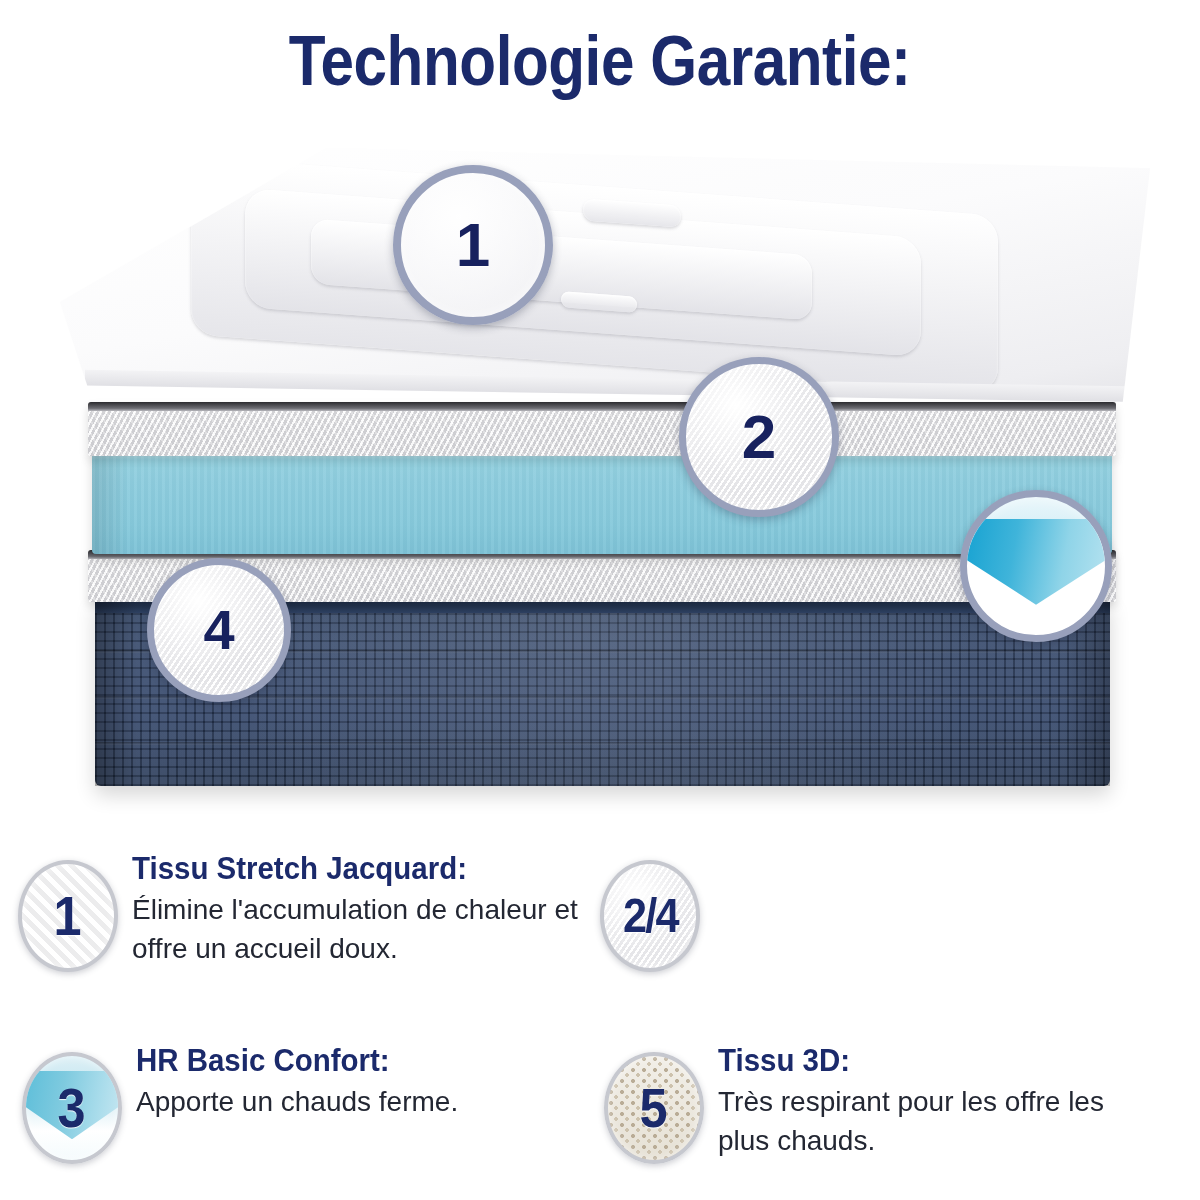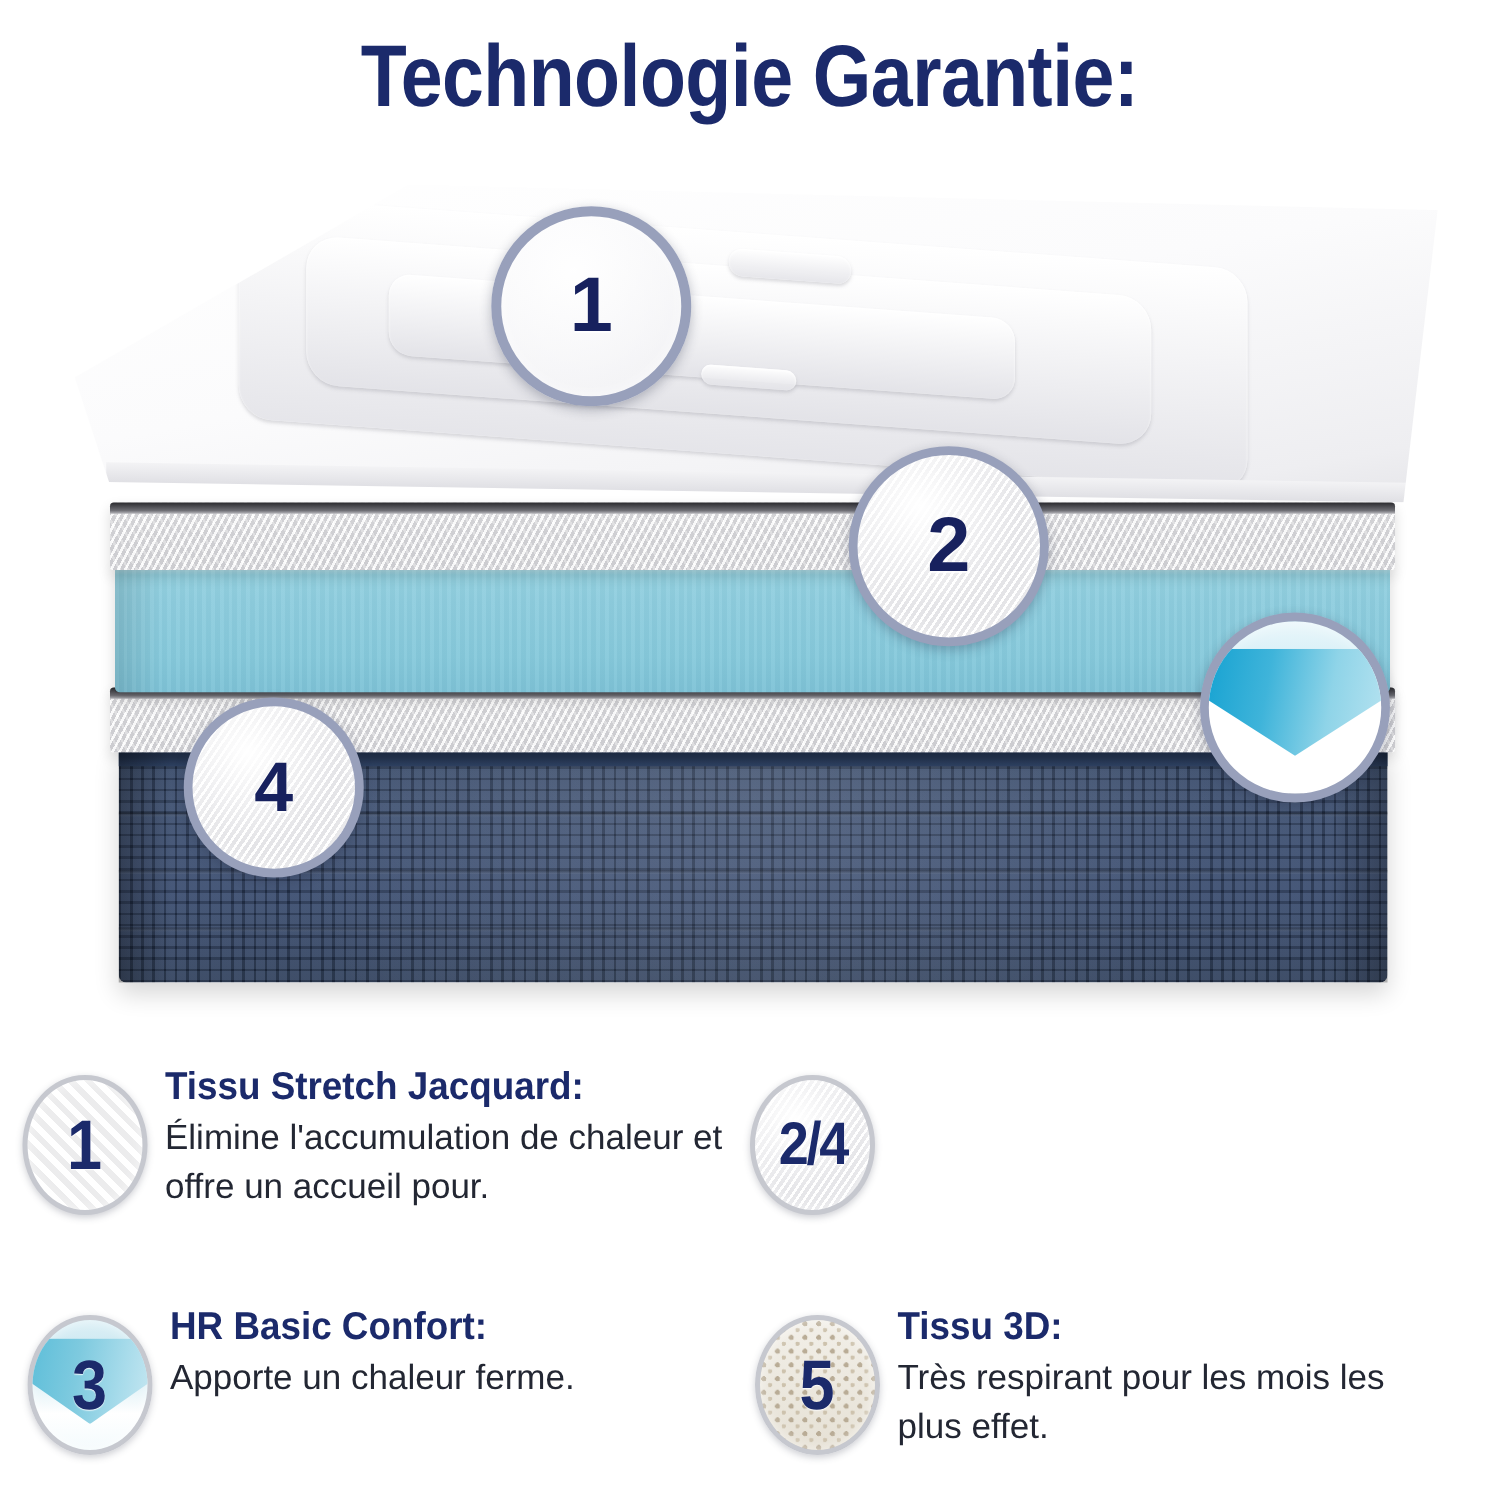--- a/index.html
+++ b/index.html
@@ -338,42 +338,42 @@
 </div>
 
 <div id="legend">
 
   <div id="legend-item-1" class="legend-item">
     <div class="badge badge-jacquard">
       <span>1</span>
     </div>
     <div class="legend-text">
       <div class="legend-title">Tissu Stretch Jacquard:</div>
-      <div class="legend-desc">Élimine l'accumulation de chaleur et offre un accueil pour.</div>
+      <div class="legend-desc">Élimine l'accumulation de chaleur et offre un accueil doux.</div>
     </div>
   </div>
 
   <div id="legend-item-2" class="legend-item">
     <div class="badge badge-fiber two-four">
       <span>2/4</span>
     </div>
   </div>
 
   <div id="legend-item-3" class="legend-item">
     <div class="badge badge-foam">
       <span>3</span>
     </div>
     <div class="legend-text">
       <div class="legend-title">HR Basic Confort:</div>
-      <div class="legend-desc">Apporte un chaleur ferme.</div>
+      <div class="legend-desc">Apporte un chauds ferme.</div>
     </div>
   </div>
 
   <div id="legend-item-4" class="legend-item">
     <div class="badge badge-mesh">
       <span>5</span>
     </div>
     <div class="legend-text">
       <div class="legend-title">Tissu 3D:</div>
-      <div class="legend-desc">Très respirant pour les mois les plus effet.</div>
+      <div class="legend-desc">Très respirant pour les offre les plus chauds.</div>
     </div>
   </div>
 </div>
 
 </body></html>

